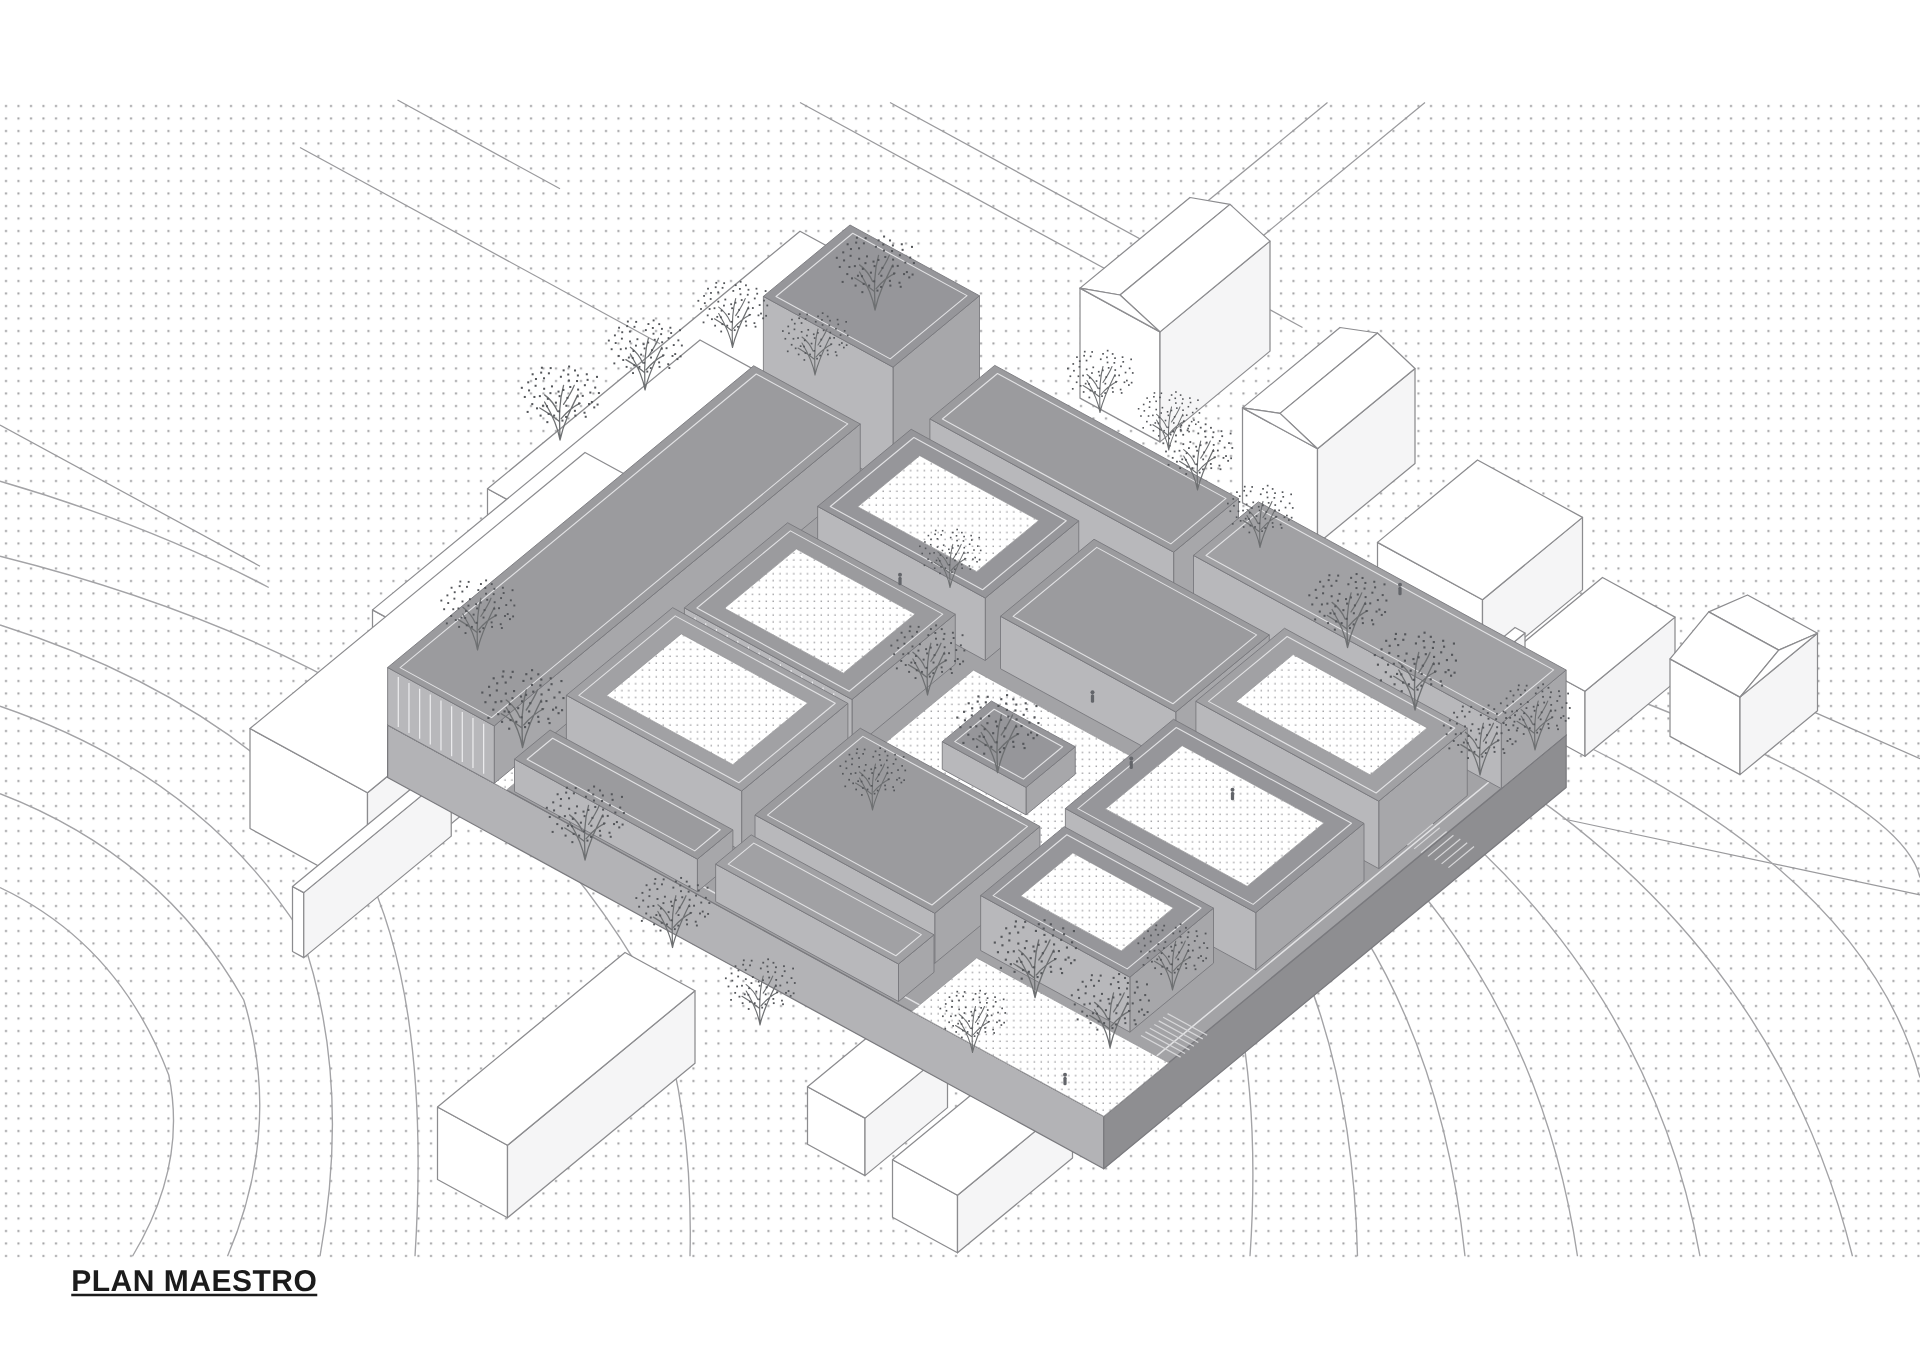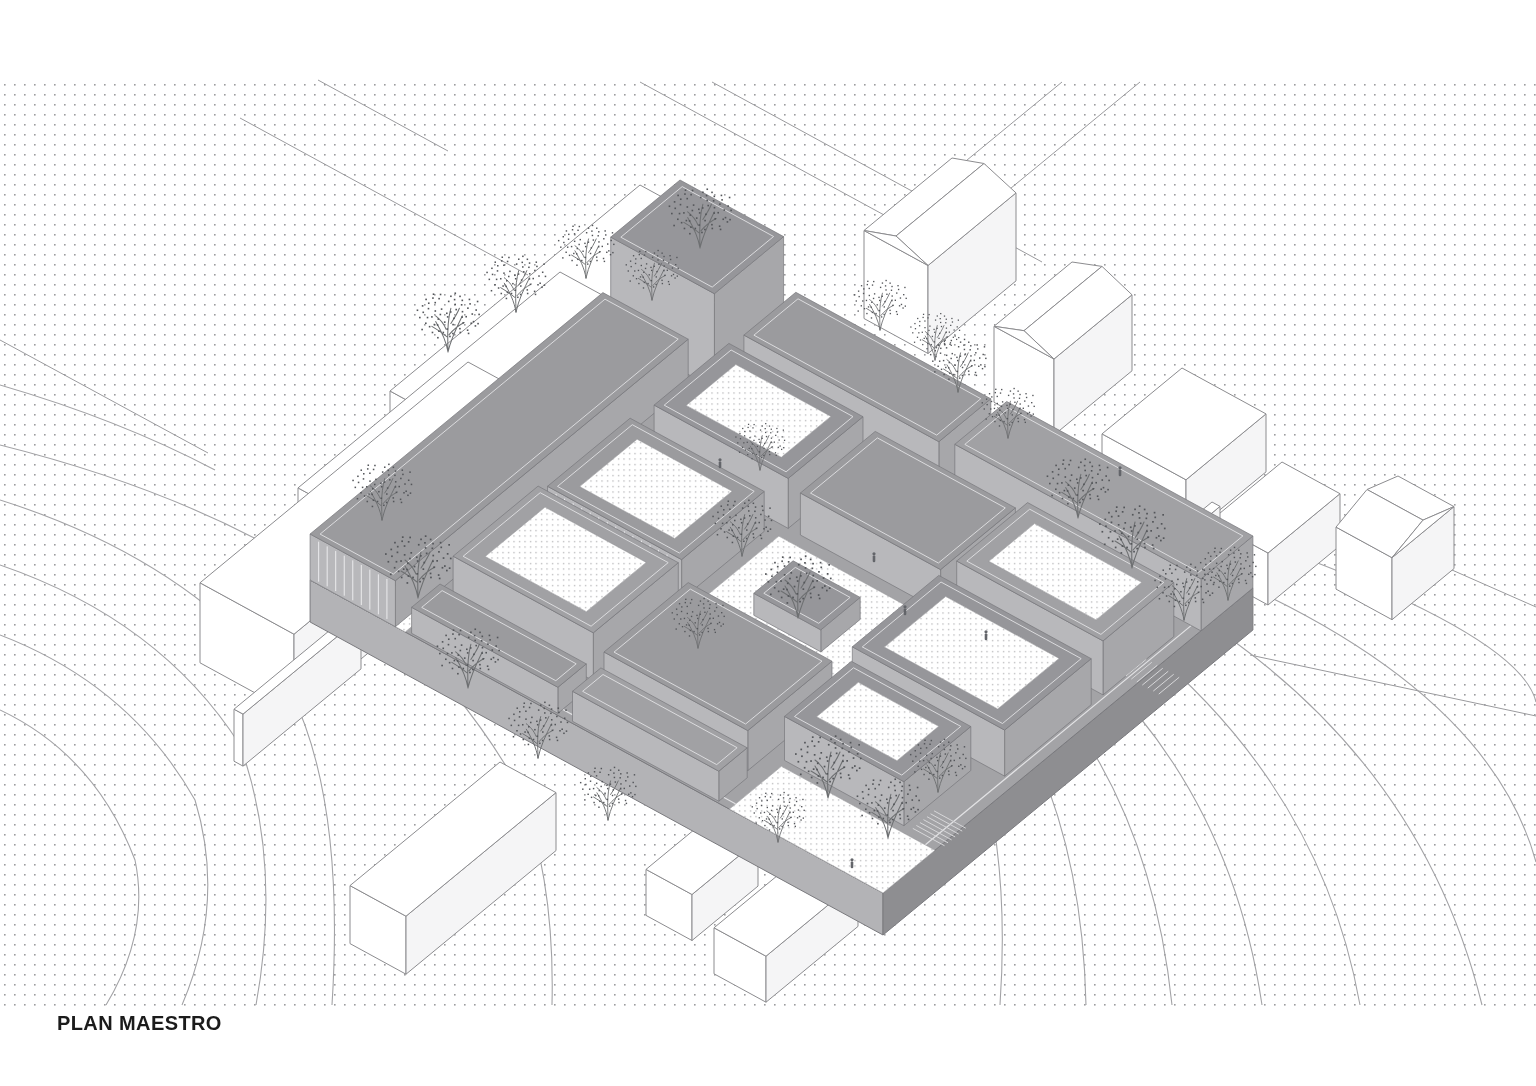--- a/index.html
+++ b/index.html
@@ -1,20 +1,20 @@
 <!DOCTYPE html>
 <html><head>
 <meta charset="utf-8">
 <style>
   html,body{margin:0;padding:0;background:#ffffff;}
   #sheet{position:relative;width:1536px;height:1086px;overflow:hidden;background:#ffffff;
          font-family:"Liberation Sans", sans-serif;}
   #scene{position:absolute;left:0;top:0;}
-  .title{position:absolute;left:57px;top:1012px;font-size:20px;font-weight:700;
-         letter-spacing:0.4px;color:#1b1b1b;white-space:nowrap;}
+  .title{position:absolute;left:57px;top:1012px;font-size:24px;font-weight:700;
+         letter-spacing:0.4px;color:#1b1b1b;white-space:nowrap;text-decoration:underline;}
 </style>
 </head>
 <body>
 
 <div id="sheet">
   <svg id="scene" width="1536" height="1086" viewBox="0 0 1536 1086">
     <defs>
       <pattern id="dots" width="10" height="10" patternUnits="userSpaceOnUse">
         <rect width="10" height="10" fill="#ffffff"></rect>
         <rect x="4" y="4" width="1.6" height="1.6" fill="#9c9c9e"></rect>

